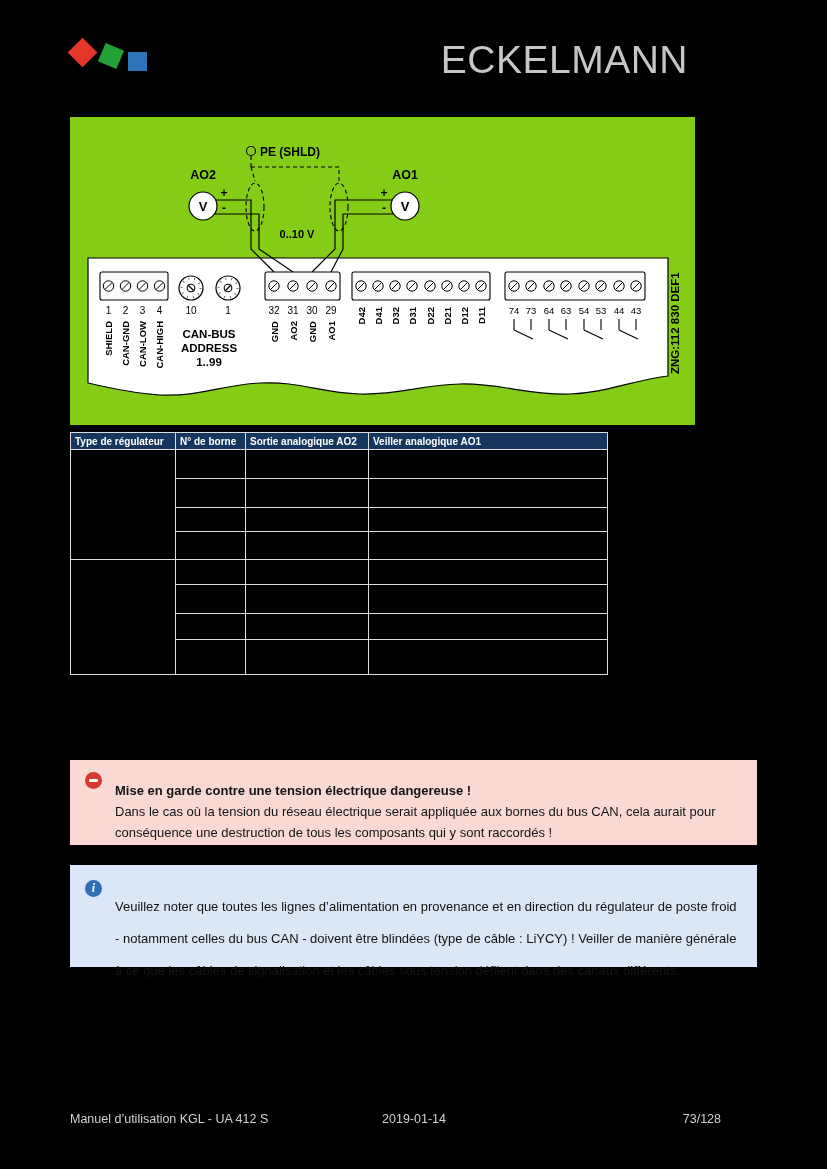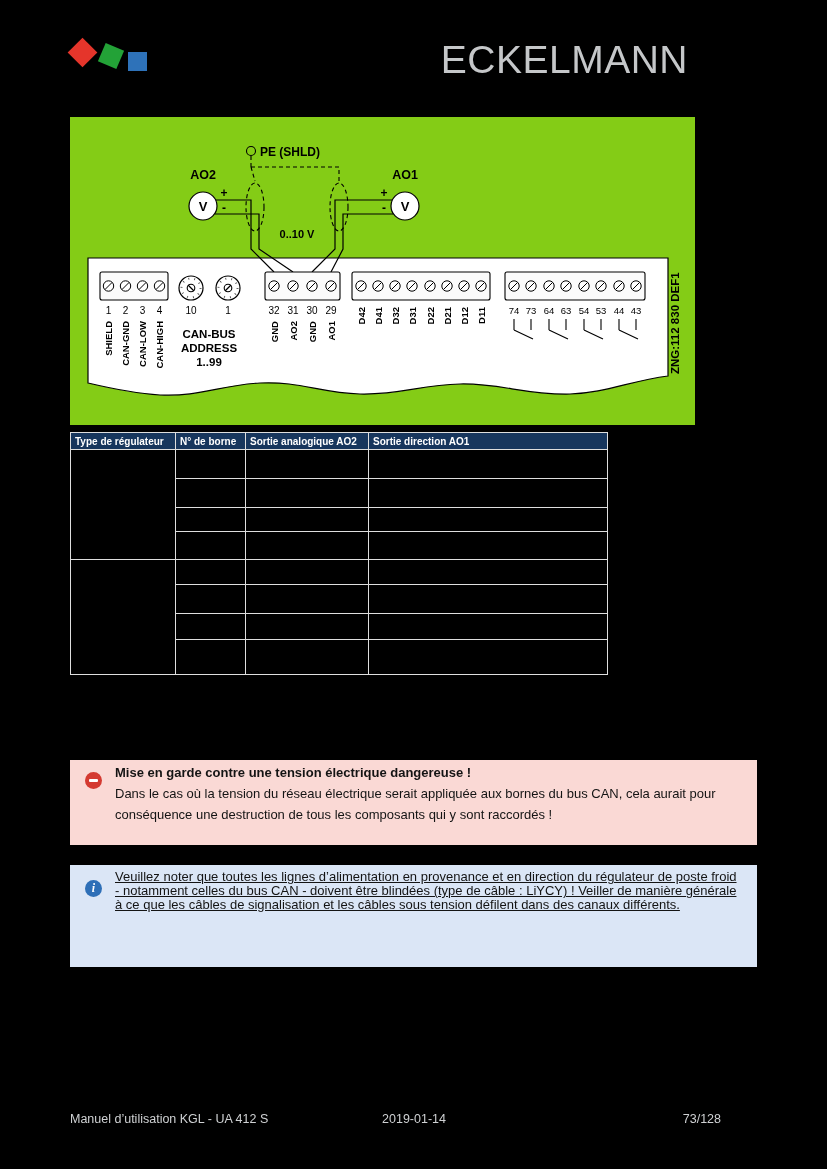--- a/index.html
+++ b/index.html
@@ -30,22 +30,22 @@
 
   
   .notice { position:absolute; left:70px; width:687px; font-size:13px; color:#141414; }
   .warn      { top:760px; height:85px;  background:#fad9d5; }
   .info-box  { top:865px; height:102px; background:#dbe6f6; }
   .notice-icon { position:absolute; left:15px; width:17px; height:17px; border-radius:50%; }
   .warn-icon { top:12px; background:#d43a31; }
   .warn-bar  { position:absolute; left:4px; top:7px; width:9px; height:3px; background:#fff; border-radius:1px; }
   .info-icon { top:15px; background:#2e6fb7; color:#fff; text-align:center; line-height:17px;
                font-size:12px; font-weight:bold; font-style:italic; font-family:"Liberation Serif",serif; }
-  .notice-text { margin-left:45px; margin-right:18px; padding-top:2px; line-height:21px; }
-  .info-text   { padding-top:5px; line-height:14px;text-decoration:underline; }
+  .notice-text { margin-left:45px; margin-right:18px; padding-top:20px; line-height:21px; }
+  .info-text   { padding-top:26px; line-height:32px; }
   .notice-title { font-weight:bold; }
 
   
   .footer { position:absolute; left:70px; top:1112px; width:687px; display:flex; align-items:baseline;
             color:#cfd1d3; font-size:12.5px; }
   .footer-left  { flex:1; text-align:left; }
   .footer-mid   { flex:0 0 auto;margin-left:37px; }
   .footer-right { flex:1; text-align:right; padding-right:36px; }
 </style>
 </head>
@@ -198,21 +198,21 @@
       <col style="width:105px">
         <col style="width:70px">
         <col style="width:123px">
         <col style="width:239px">
     </colgroup>
     <thead>
       <tr>
         <th>Type de régulateur</th>
         <th>N° de borne</th>
         <th>Sortie analogique AO2</th>
-        <th>Sortie direction AO1</th>
+        <th>Veiller analogique AO1</th>
       </tr>
     </thead>
     <tbody>
       <tr style="height:29px">
           <td rowspan="4"></td>
           <td></td>
           <td></td>
           <td></td>
         </tr>
       <tr style="height:29px">

